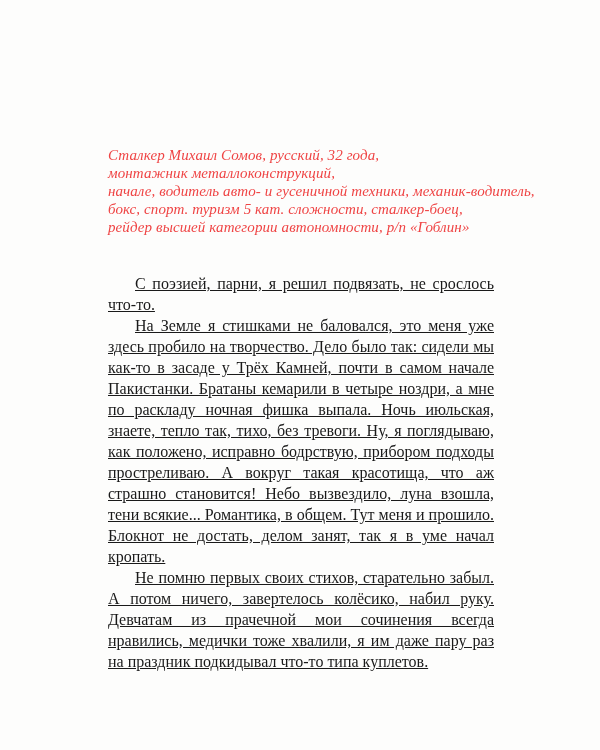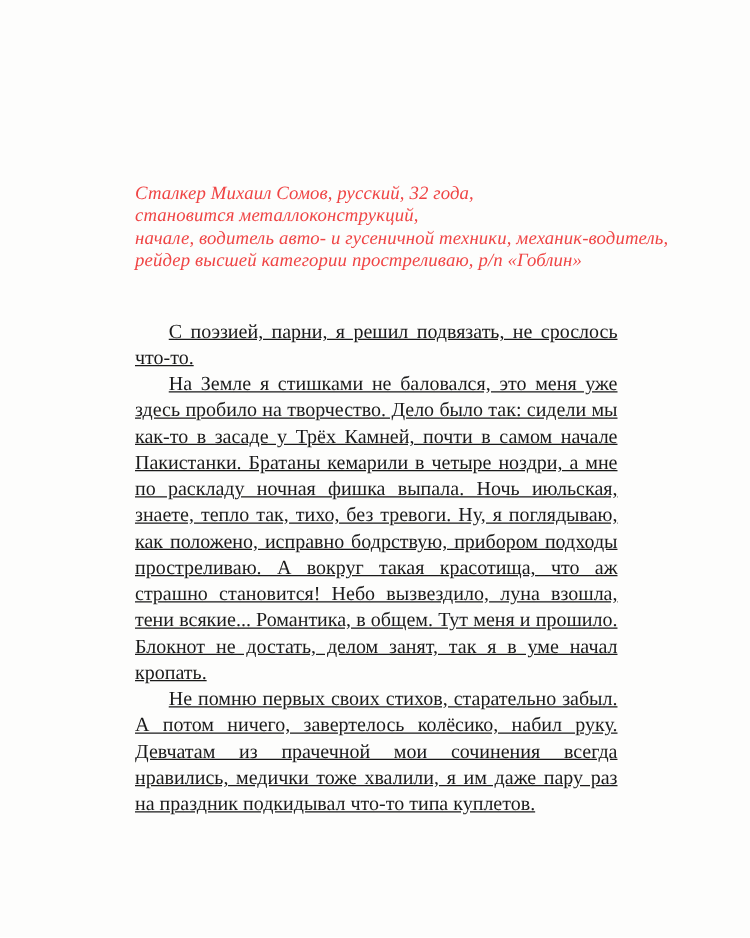--- a/index.html
+++ b/index.html
@@ -48,23 +48,24 @@
   }
 </style>
 </head>
 <body>
 
 <div class="page">
   <div class="content">
 
     <div class="bio">
       <div class="bio-line">Сталкер Михаил Сомов, русский, 32 года,</div>
-      <div class="bio-line">становится металлоконструкций,</div>
+      <div class="bio-line">монтажник металлоконструкций,</div>
       <div class="bio-line">начале, водитель авто- и гусеничной техники, механик-водитель,</div>
-      <div class="bio-line">рейдер высшей категории простреливаю, р/п «Гоблин»</div>
+      <div class="bio-line">бокс, спорт. туризм 5 кат. сложности, сталкер-боец,</div>
+      <div class="bio-line">рейдер высшей категории автономности, р/п «Гоблин»</div>
     </div>
 
     <div class="body-text">
       <p>С поэзией, парни, я решил подвязать, не срослось что-то.</p>
       <p>На Земле я стишками не баловался, это меня уже здесь пробило на творчество. Дело было так: сидели мы как-то в засаде у Трёх Камней, почти в самом начале Пакистанки. Братаны кемарили в четыре ноздри, а мне по раскладу ночная фишка выпала. Ночь июльская, знаете, тепло так, тихо, без тревоги. Ну, я поглядываю, как положено, исправно бодрствую, прибором подходы простреливаю. А вокруг такая красотища, что аж страшно становится! Небо вызвездило, луна взошла, тени всякие... Романтика, в общем. Тут меня и прошило. Блокнот не достать, делом занят, так я в уме начал кропать.</p>
       <p>Не помню первых своих стихов, старательно забыл. А потом ничего, завертелось колёсико, набил руку. Девчатам из прачечной мои сочинения всегда нравились, медички тоже хвалили, я им даже пару раз на праздник подкидывал что-то типа куплетов.</p>
     </div>
 
   </div>
 </div>

